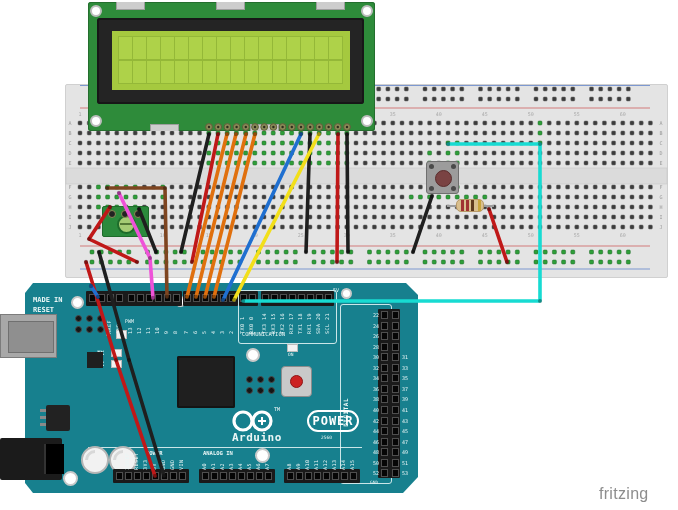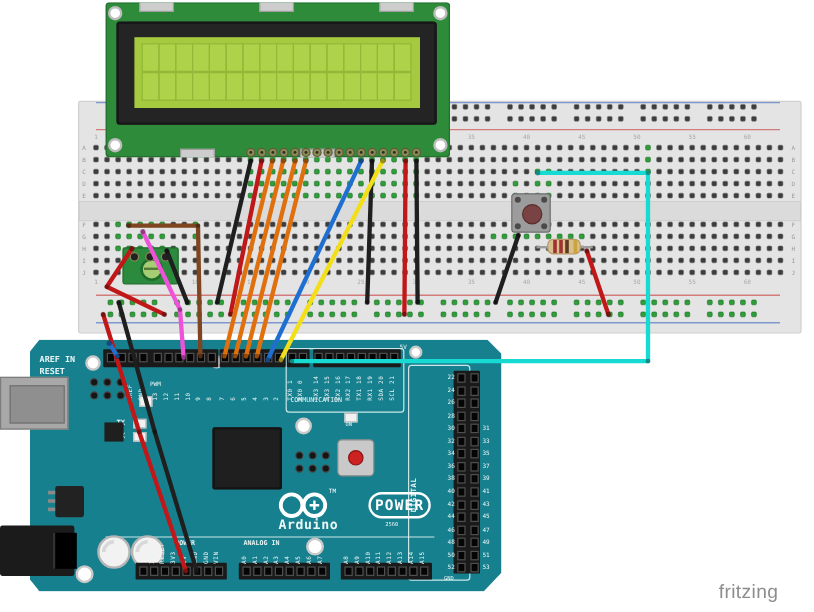--- a/index.html
+++ b/index.html
@@ -1066,21 +1066,21 @@
 
   <div id="resistor-lead" class="abs"></div>
   <div id="resistor-body" class="abs">
     <div class="res-band" style="left: 4px; background: rgb(160, 50, 50);"></div>
     <div class="res-band" style="left: 9px; background: rgb(160, 50, 50);"></div>
     <div class="res-band" style="left: 14px; background: rgb(95, 58, 30);"></div>
     <div class="res-band" style="left: 21px; background: rgb(200, 164, 60);"></div>
   </div>
 
   <div id="arduino" class="abs">
-    <div class="atext" style="left:8px;top:13px;font-size:7px;font-weight:bold">AREF IN</div>
+    <div class="atext" style="left:8px;top:13px;font-size:7px;font-weight:bold">MADE IN</div>
     <div class="atext" style="left:8px;top:23px;font-size:7px;font-weight:bold">RESET</div>
     <div class="atext" style="left:100px;top:35px;font-size:5px">PWM</div>
     <div class="atext" style="left:308px;top:4px;font-size:5px">5V</div>
     <div class="silk" style="left:213px;top:7px;width:97px;height:52px"></div>
     <div class="atext" style="left:217px;top:48px;font-size:5.5px">COMMUNICATION</div>
     <div class="silk" style="left:315px;top:21px;width:50px;height:178px"></div>
     <div class="vlab" style="left:318px;top:115px;font-size:6px;font-weight:bold">DIGITAL</div>
     <div class="atext" style="left:121px;top:167px;font-size:5.5px;font-weight:bold">POWER</div>
     <div class="atext" style="left:178px;top:167px;font-size:5.5px;font-weight:bold">ANALOG IN</div>
     <div style="position:absolute;left:63px;top:164px;width:274px;height:0;border-top:1px solid rgba(235,248,248,.85)"></div>

